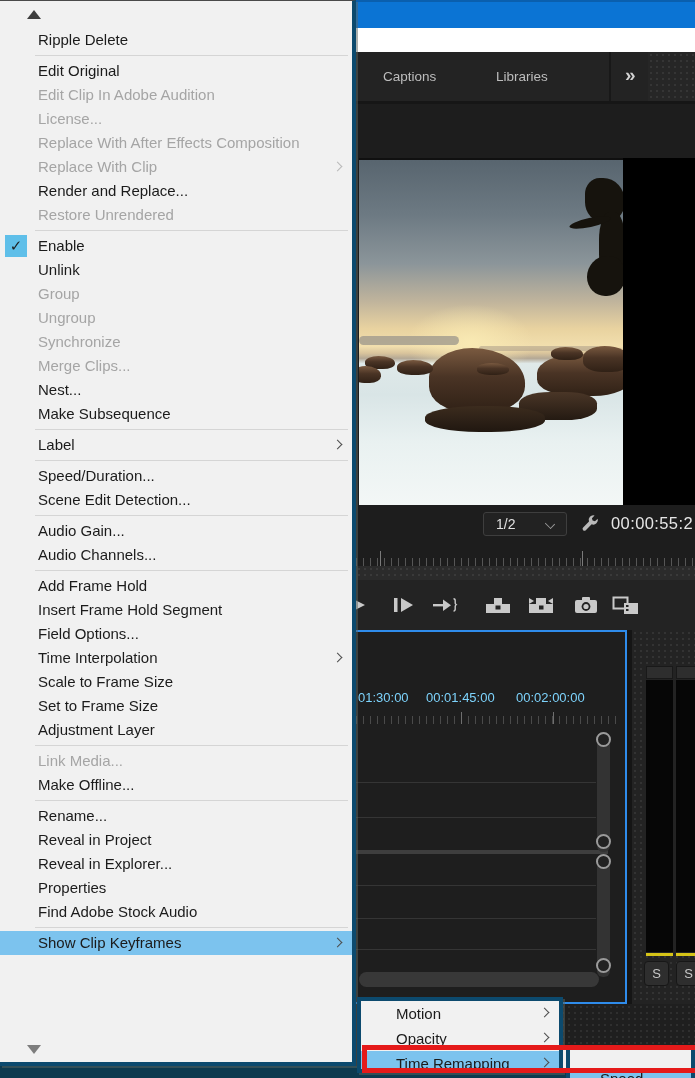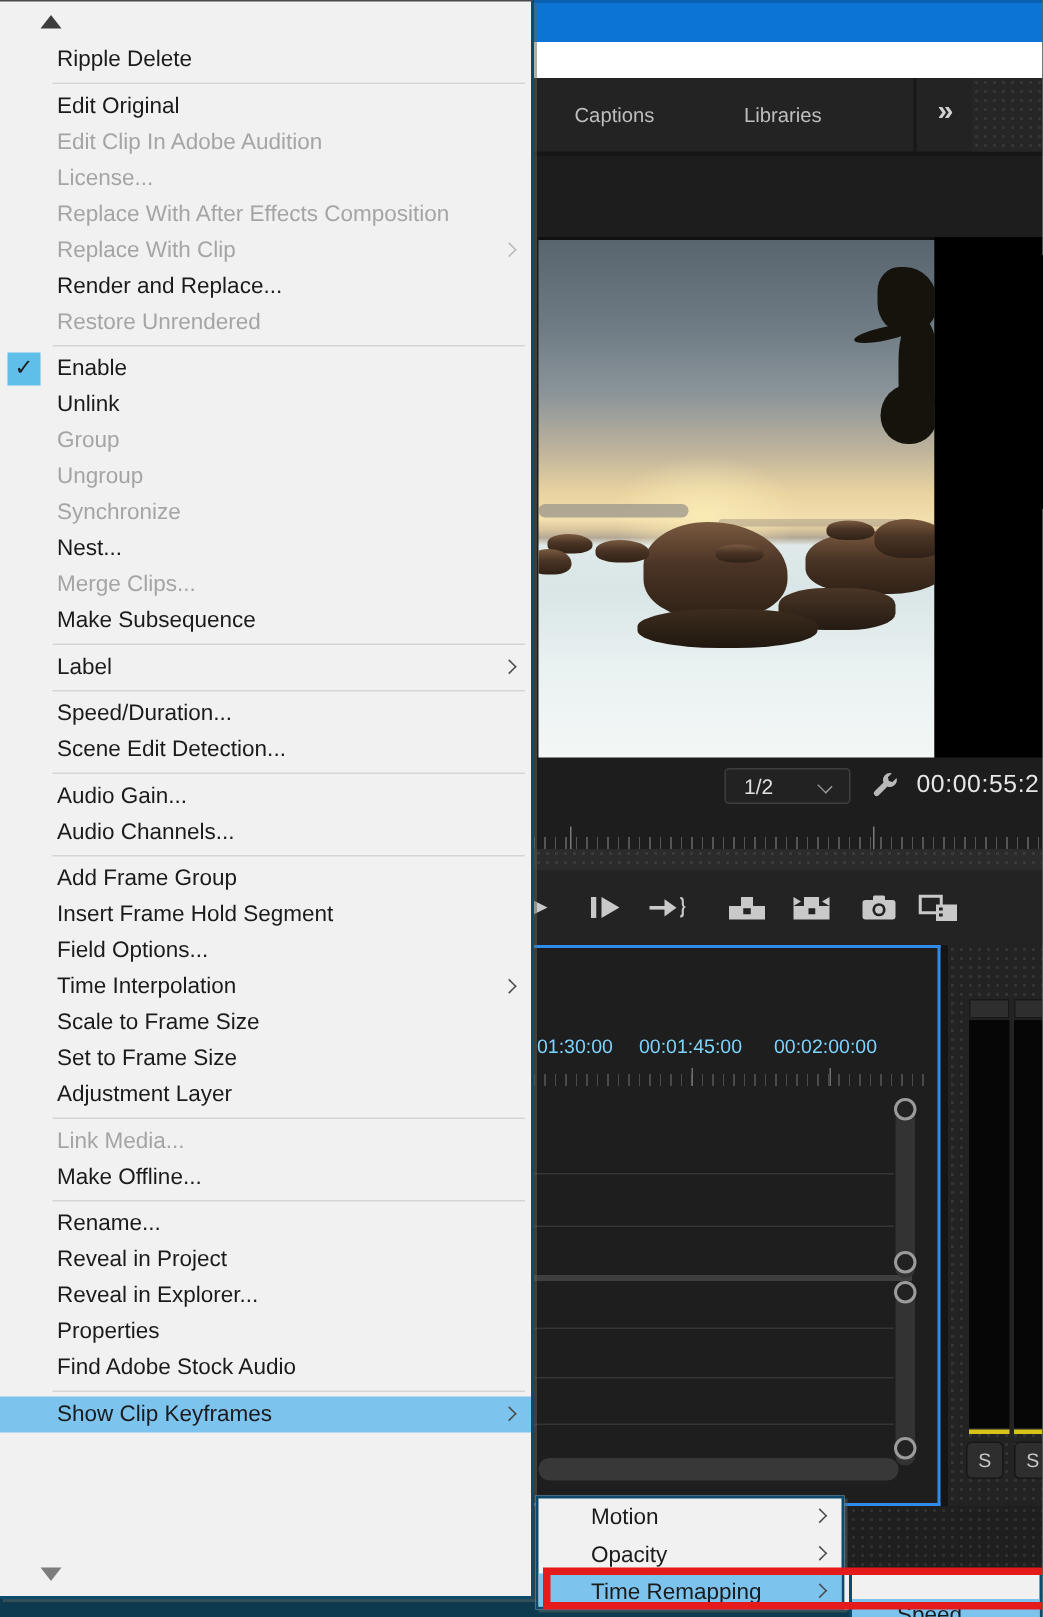--- a/index.html
+++ b/index.html
@@ -75,21 +75,21 @@
   .meters { position:absolute; left:632px; top:630px; width:63px; height:374px; background-color:#232323; overflow:hidden; }
   .mhead { position:absolute; top:36px; height:13px; background:#2e2e2e; border:1px solid #191919; }
   .mcol { position:absolute; top:50px; height:272px; background:#060606; }
   .mpeak { position:absolute; top:323px; height:3px; background:#d6c418; }
   .sbtn { position:absolute; top:331px; width:25px; height:25px; background:#2e2e2e; border:1px solid #171717; border-radius:4px; color:#c8c8c8; font-size:13px; text-align:center; line-height:23px; }
 
   .bottom-band { position:absolute; left:356px; top:1004px; width:339px; height:62px; background-color:#1f1f1f; }
   .teal-strip { position:absolute; left:0; top:1066px; width:695px; height:12px; background:#0d3a4f; z-index:5; }
 
   
-  .menu { position:absolute; z-index:10; background:#f1f1f1; border:2px solid #0c4a6e; box-shadow:2px 2px 0 rgba(90,100,95,.5); font-size:15px; color:#1b1b1b; }
+  .menu { position:absolute; z-index:10; background:#f1f1f1; border:4px solid #0c4a6e; box-shadow:2px 2px 0 rgba(90,100,95,.5); font-size:15px; color:#1b1b1b; }
   .main-menu { left:0; top:0; width:356px; height:1066px; border-left:none; border-top:1px solid #4a4a4a; }
   .menu-scroll { position:relative; height:27px; }
   .tri-up { position:absolute; left:27px; top:9px; width:0; height:0; border-left:7px solid transparent; border-right:7px solid transparent; border-bottom:9px solid #3d3d3d; }
   .tri-down { position:absolute; left:27px; top:1044px; width:0; height:0; border-left:7px solid transparent; border-right:7px solid transparent; border-top:9px solid #7d7d7d; }
   .mi { position:relative; height:24px; line-height:24px; padding-left:38px; white-space:nowrap; }
   .mi.dis { color:#a5a5a5; }
   .mi.hl { background:#7cc3ee; }
   .sep { height:0; border-top:1px solid #d5d5d5; margin:3px 4px 3px 35px; }
   .arr { position:absolute; right:11px; top:8px; width:7px; height:7px; border-top:1.6px solid #4c4c4c; border-right:1.6px solid #4c4c4c; transform:rotate(45deg); }
   .mi.dis .arr { border-color:#b9b9b9; }
@@ -260,33 +260,33 @@
     <div class="mi dis"><span>Replace With After Effects Composition</span></div>
     <div class="mi dis"><span>Replace With Clip</span><span class="arr"></span></div>
     <div class="mi"><span>Render and Replace...</span></div>
     <div class="mi dis"><span>Restore Unrendered</span></div>
     <div class="sep"></div>
     <div class="mi"><span class="chk">✓</span><span>Enable</span></div>
     <div class="mi"><span>Unlink</span></div>
     <div class="mi dis"><span>Group</span></div>
     <div class="mi dis"><span>Ungroup</span></div>
     <div class="mi dis"><span>Synchronize</span></div>
+    <div class="mi dis"><span>Merge Clips...</span></div>
     <div class="mi"><span>Nest...</span></div>
-    <div class="mi dis"><span>Merge Clips...</span></div>
     <div class="mi"><span>Make Subsequence</span></div>
     <div class="sep"></div>
     <div class="mi"><span>Label</span><span class="arr"></span></div>
     <div class="sep"></div>
     <div class="mi"><span>Speed/Duration...</span></div>
     <div class="mi"><span>Scene Edit Detection...</span></div>
     <div class="sep"></div>
     <div class="mi"><span>Audio Gain...</span></div>
     <div class="mi"><span>Audio Channels...</span></div>
     <div class="sep"></div>
-    <div class="mi"><span>Add Frame Group</span></div>
+    <div class="mi"><span>Add Frame Hold</span></div>
     <div class="mi"><span>Insert Frame Hold Segment</span></div>
     <div class="mi"><span>Field Options...</span></div>
     <div class="mi"><span>Time Interpolation</span><span class="arr"></span></div>
     <div class="mi"><span>Scale to Frame Size</span></div>
     <div class="mi"><span>Set to Frame Size</span></div>
     <div class="mi"><span>Adjustment Layer</span></div>
     <div class="sep"></div>
     <div class="mi dis"><span>Link Media...</span></div>
     <div class="mi"><span>Make Offline...</span></div>
     <div class="sep"></div>

